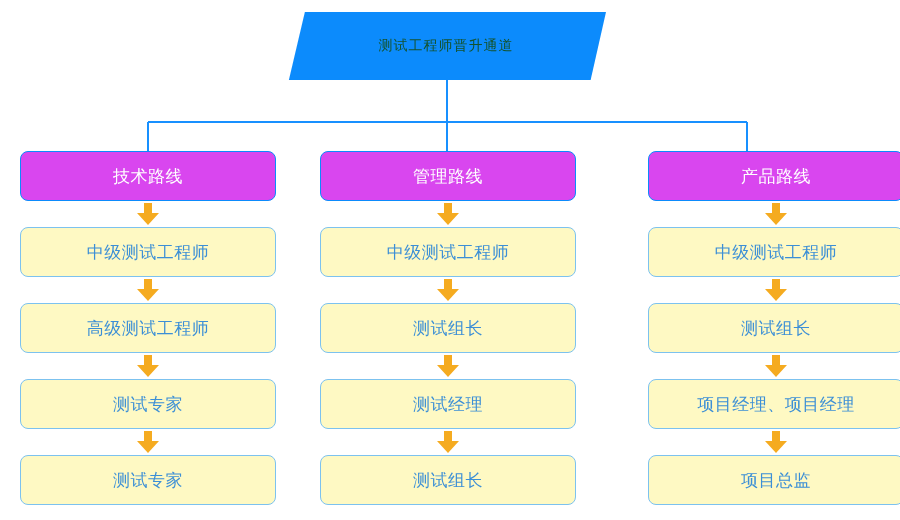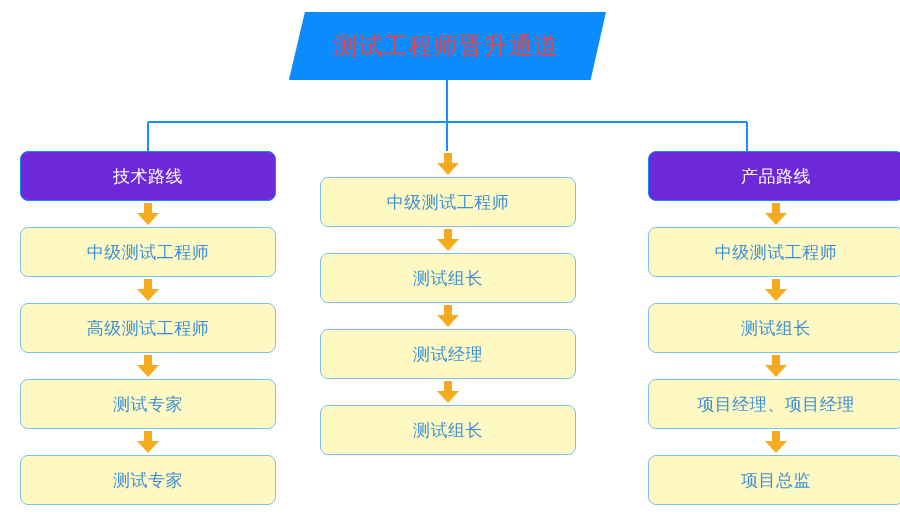--- a/index.html
+++ b/index.html
@@ -33,22 +33,22 @@
     background: #0c8bfc;
     -webkit-clip-path: polygon(5.9% 100%, 0.9% 100%, 5.9% 0%, 100% 0%, 95.2% 100%);
     clip-path: polygon(5.9% 100%, 0.9% 100%, 5.9% 0%, 100% 0%, 95.2% 100%);
   }
   .title-text {
     position: absolute;
     inset: 0;
     display: flex;
     align-items: center;
     justify-content: center;
-    color: #ef4444;
-    font-size: 24px;
+    color: #14532d;
+    font-size: 14px;
     letter-spacing: 1px;
     white-space: nowrap;
   }
 
   
   .connectors {
     position: absolute;
     left: 0;
     top: 0;
     width: 900px;
@@ -78,21 +78,21 @@
     height: 50px;
     display: flex;
     align-items: center;
     justify-content: center;
     border-radius: 8px;
     font-size: 17px;
     letter-spacing: 0.5px;
     white-space: nowrap;
   }
   .node.head {
-    background: #6d28d9;
+    background: #d946ef;
     color: #ffffff;
     border: 1px solid #0c8bfc;
   }
   .node.step {
     background: #fef9c3;
     color: #3c8fd6;
     border: 1px solid #7cc2ef;
   }
 
   
@@ -174,20 +174,21 @@
       <div class="arrow-gap">
         <div class="arrow">
             <div class="stem"></div>
             <div class="head"></div>
           </div>
       </div>
       <div class="node step">测试专家</div>
     </div>
 
     <div class="column col-1">
+      <div class="node head">管理路线</div>
       <div class="arrow-gap">
         <div class="arrow">
             <div class="stem"></div>
             <div class="head"></div>
           </div>
       </div>
       <div class="node step">中级测试工程师</div>
       <div class="arrow-gap">
         <div class="arrow">
             <div class="stem"></div>

